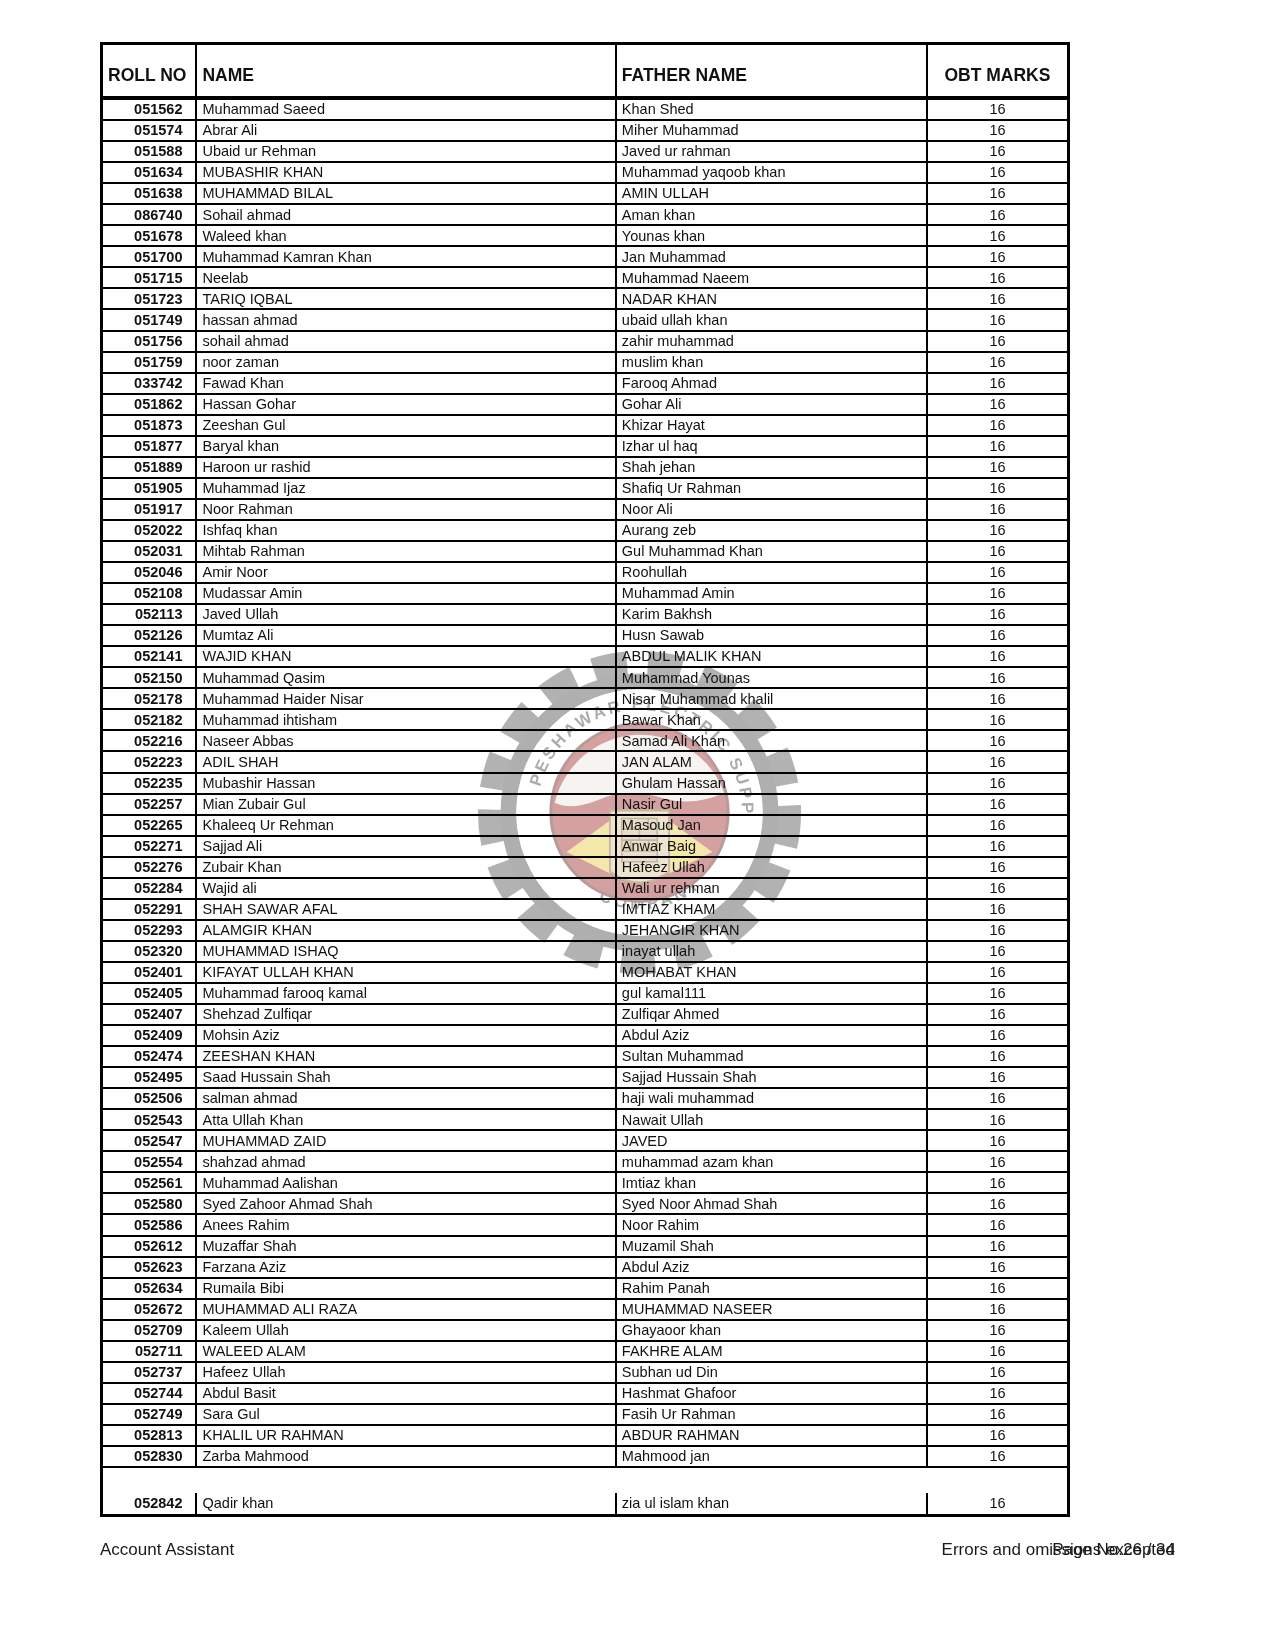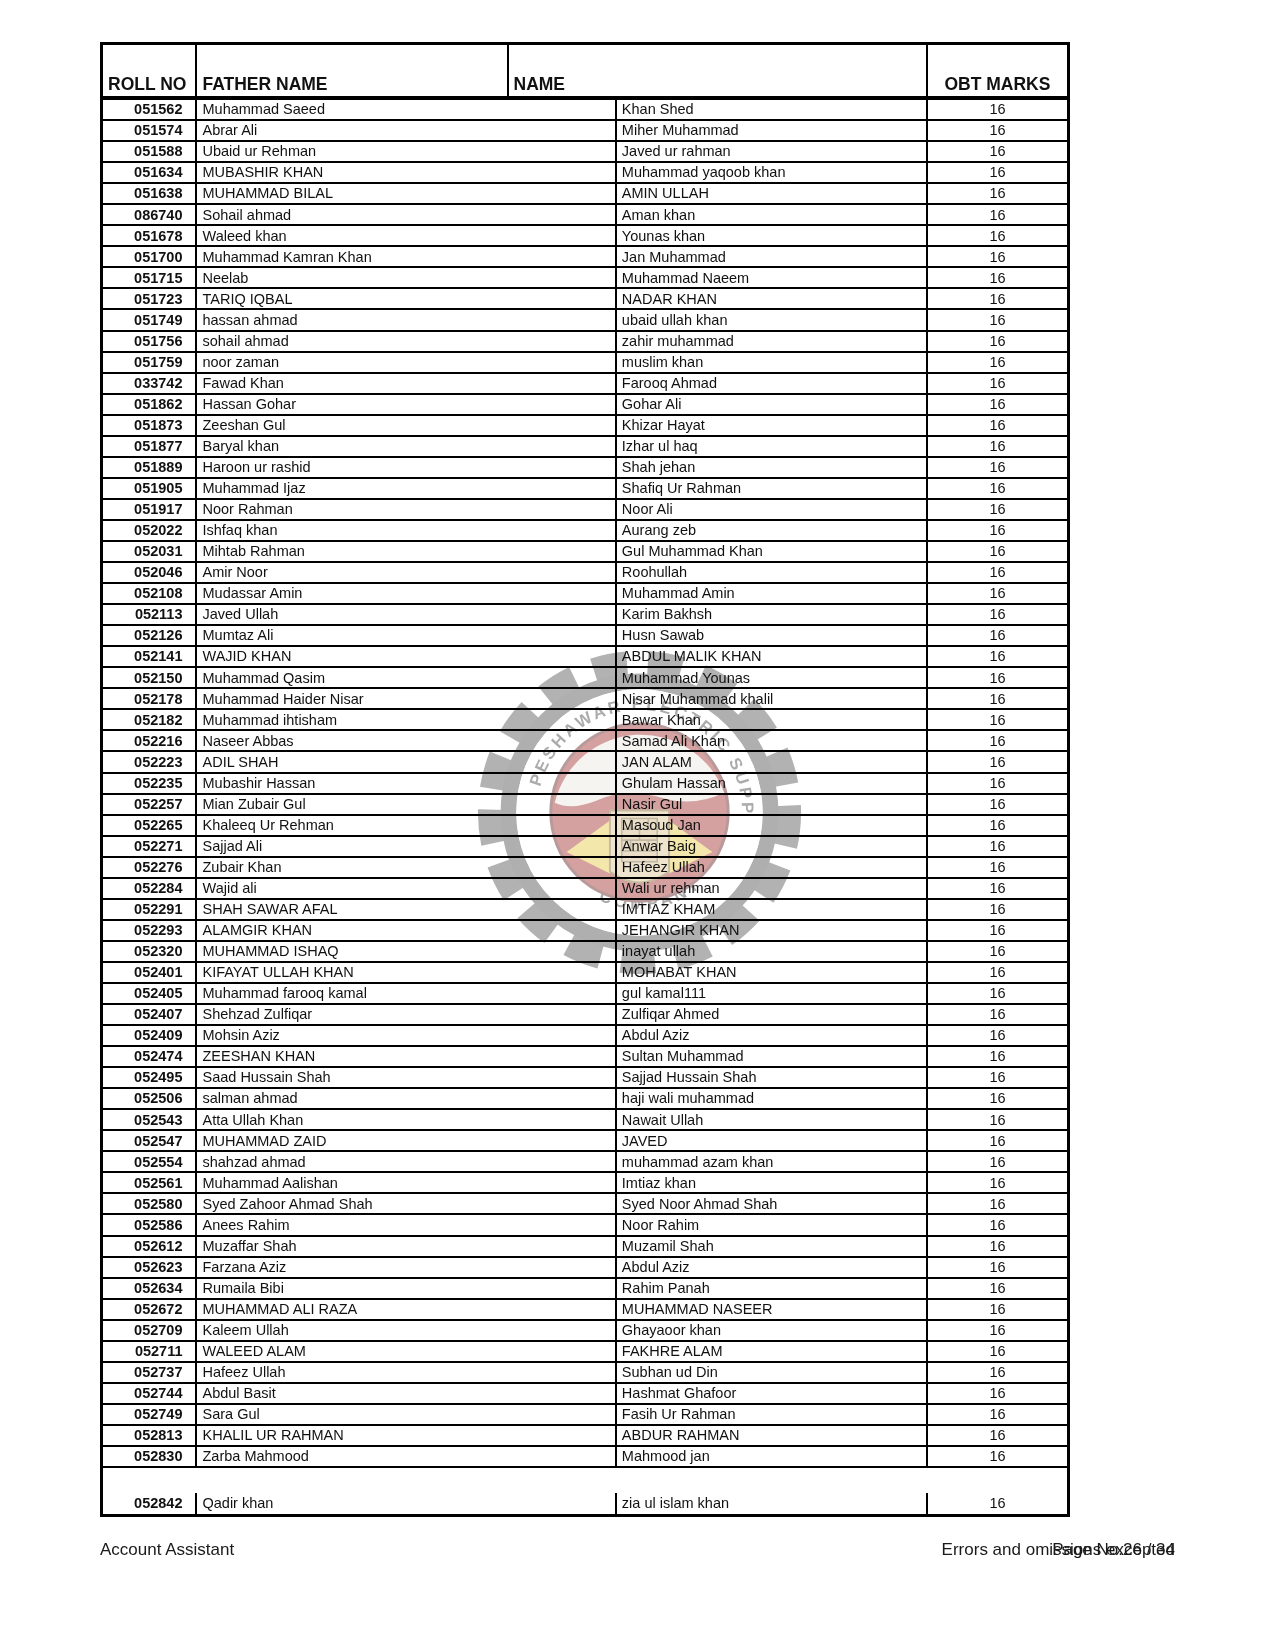--- a/index.html
+++ b/index.html
@@ -19,21 +19,21 @@
   
   .results-table{
     position:absolute;left:100px;top:42px;width:970px;z-index:2;
     border:3px solid #000;background:transparent;
     box-sizing:border-box;
   }
   .thead{
     display:flex;height:51px;border-bottom:4px solid #000;
     font-weight:bold;font-size:17.5px;
   }
-  .thead .cell{align-items:flex-end;padding-bottom:3px;}
+  .thead .cell{align-items:flex-end;padding-bottom:12px;}
   .trow{
     display:flex;height:21.06px;border-bottom:2px solid #000;
     font-size:14.5px;box-sizing:border-box;
   }
   .trow:last-child{border-bottom:none;margin-top:25px;}
   .cell{
     display:flex;align-items:center;box-sizing:border-box;
     overflow:hidden;white-space:nowrap;line-height:1;
   }
   .cell.roll{
@@ -105,22 +105,22 @@
         <line x1="170" y1="187" x2="170" y2="198"></line>
         <line x1="161" y1="198" x2="161" y2="209"></line>
         <line x1="179" y1="198" x2="179" y2="209"></line>
       </g>
     </svg>
   </div>
 
   <div class="results-table">
     <div class="thead">
       <div class="cell roll">ROLL NO</div>
+      <div class="cell name">NAME</div>
       <div class="cell father">FATHER NAME</div>
-      <div class="cell name">NAME</div>
       <div class="cell marks">OBT MARKS</div>
     </div>
     <div id="table-body">
         <div class="trow">
           <div class="cell roll">051562</div>
           <div class="cell name">Muhammad Saeed</div>
           <div class="cell father">Khan Shed</div>
           <div class="cell marks">16</div>
         </div>
         <div class="trow">

